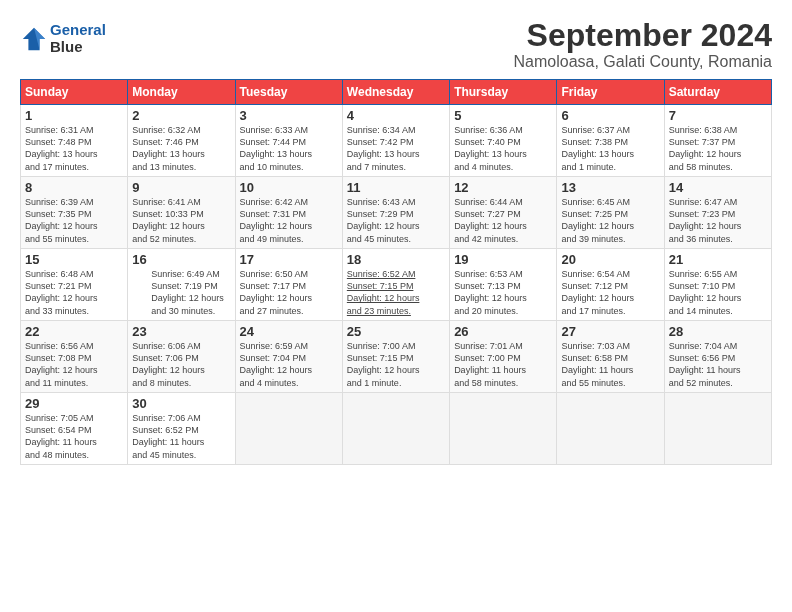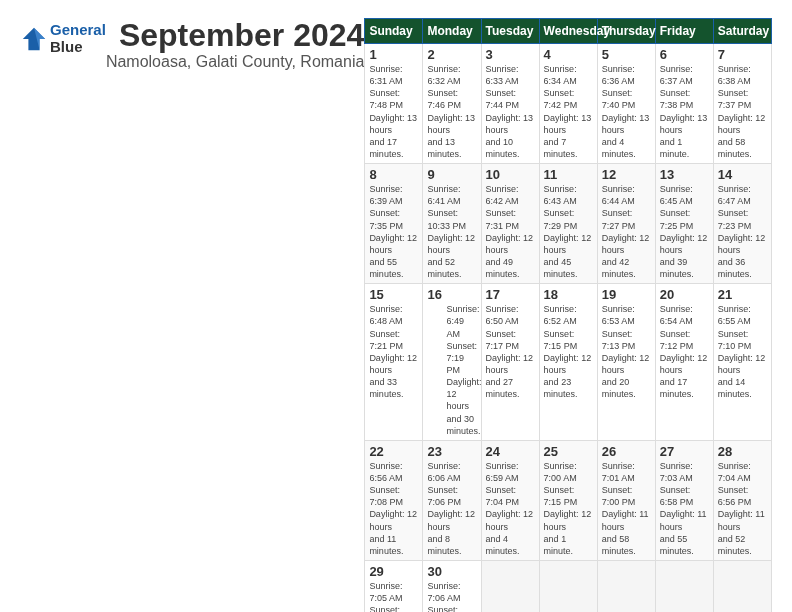--- a/index.html
+++ b/index.html
@@ -8,21 +8,21 @@
       height: 612px;
       font-family: Arial, sans-serif;
       background: #fff;
       overflow: hidden;
     }
     .page {
       width: 792px;
       height: 444px;
       padding: 18px 20px 14px 20px;
       display: flex;
-      flex-direction: row;
+      flex-direction: column;
     }
     .header {
       display: flex;
       align-items: flex-start;
       justify-content: space-between;
       margin-bottom: 8px;
     }
     .logo {
       display: flex;
       align-items: center;
@@ -56,21 +56,21 @@
       color: #555;
     }
     .calendar {
       flex: 1;
       border: 1px solid #ccc;
       border-collapse: collapse;
       width: 100%;
       table-layout: fixed;
     }
     .calendar th {
-      background: #14532d;
+      background: #ef4444;
       color: #fff;
       font-size: 12px;
       font-weight: bold;
       padding: 5px 4px;
       text-align: left;
       border: 1px solid #1a5fa8;
     }
     .calendar td {
       vertical-align: top;
       padding: 3px 4px;
@@ -252,21 +252,21 @@
           </td>
           <td>
             <span class="day-num">17</span>
             <div class="day-info" style="white-space: pre-line;">Sunrise: 6:50 AM
 Sunset: 7:17 PM
 Daylight: 12 hours
 and 27 minutes.</div>
           </td>
           <td>
             <span class="day-num">18</span>
-            <div class="day-info" style="white-space: pre-line;">Sunrise: 6:52 AM
+            <div class="day-info" style="white-space: pre-line; text-decoration: underline;">Sunrise: 6:52 AM
 Sunset: 7:15 PM
 Daylight: 12 hours
 and 23 minutes.</div>
           </td>
           <td>
             <span class="day-num">19</span>
             <div class="day-info" style="white-space: pre-line;">Sunrise: 6:53 AM
 Sunset: 7:13 PM
 Daylight: 12 hours
 and 20 minutes.</div>

